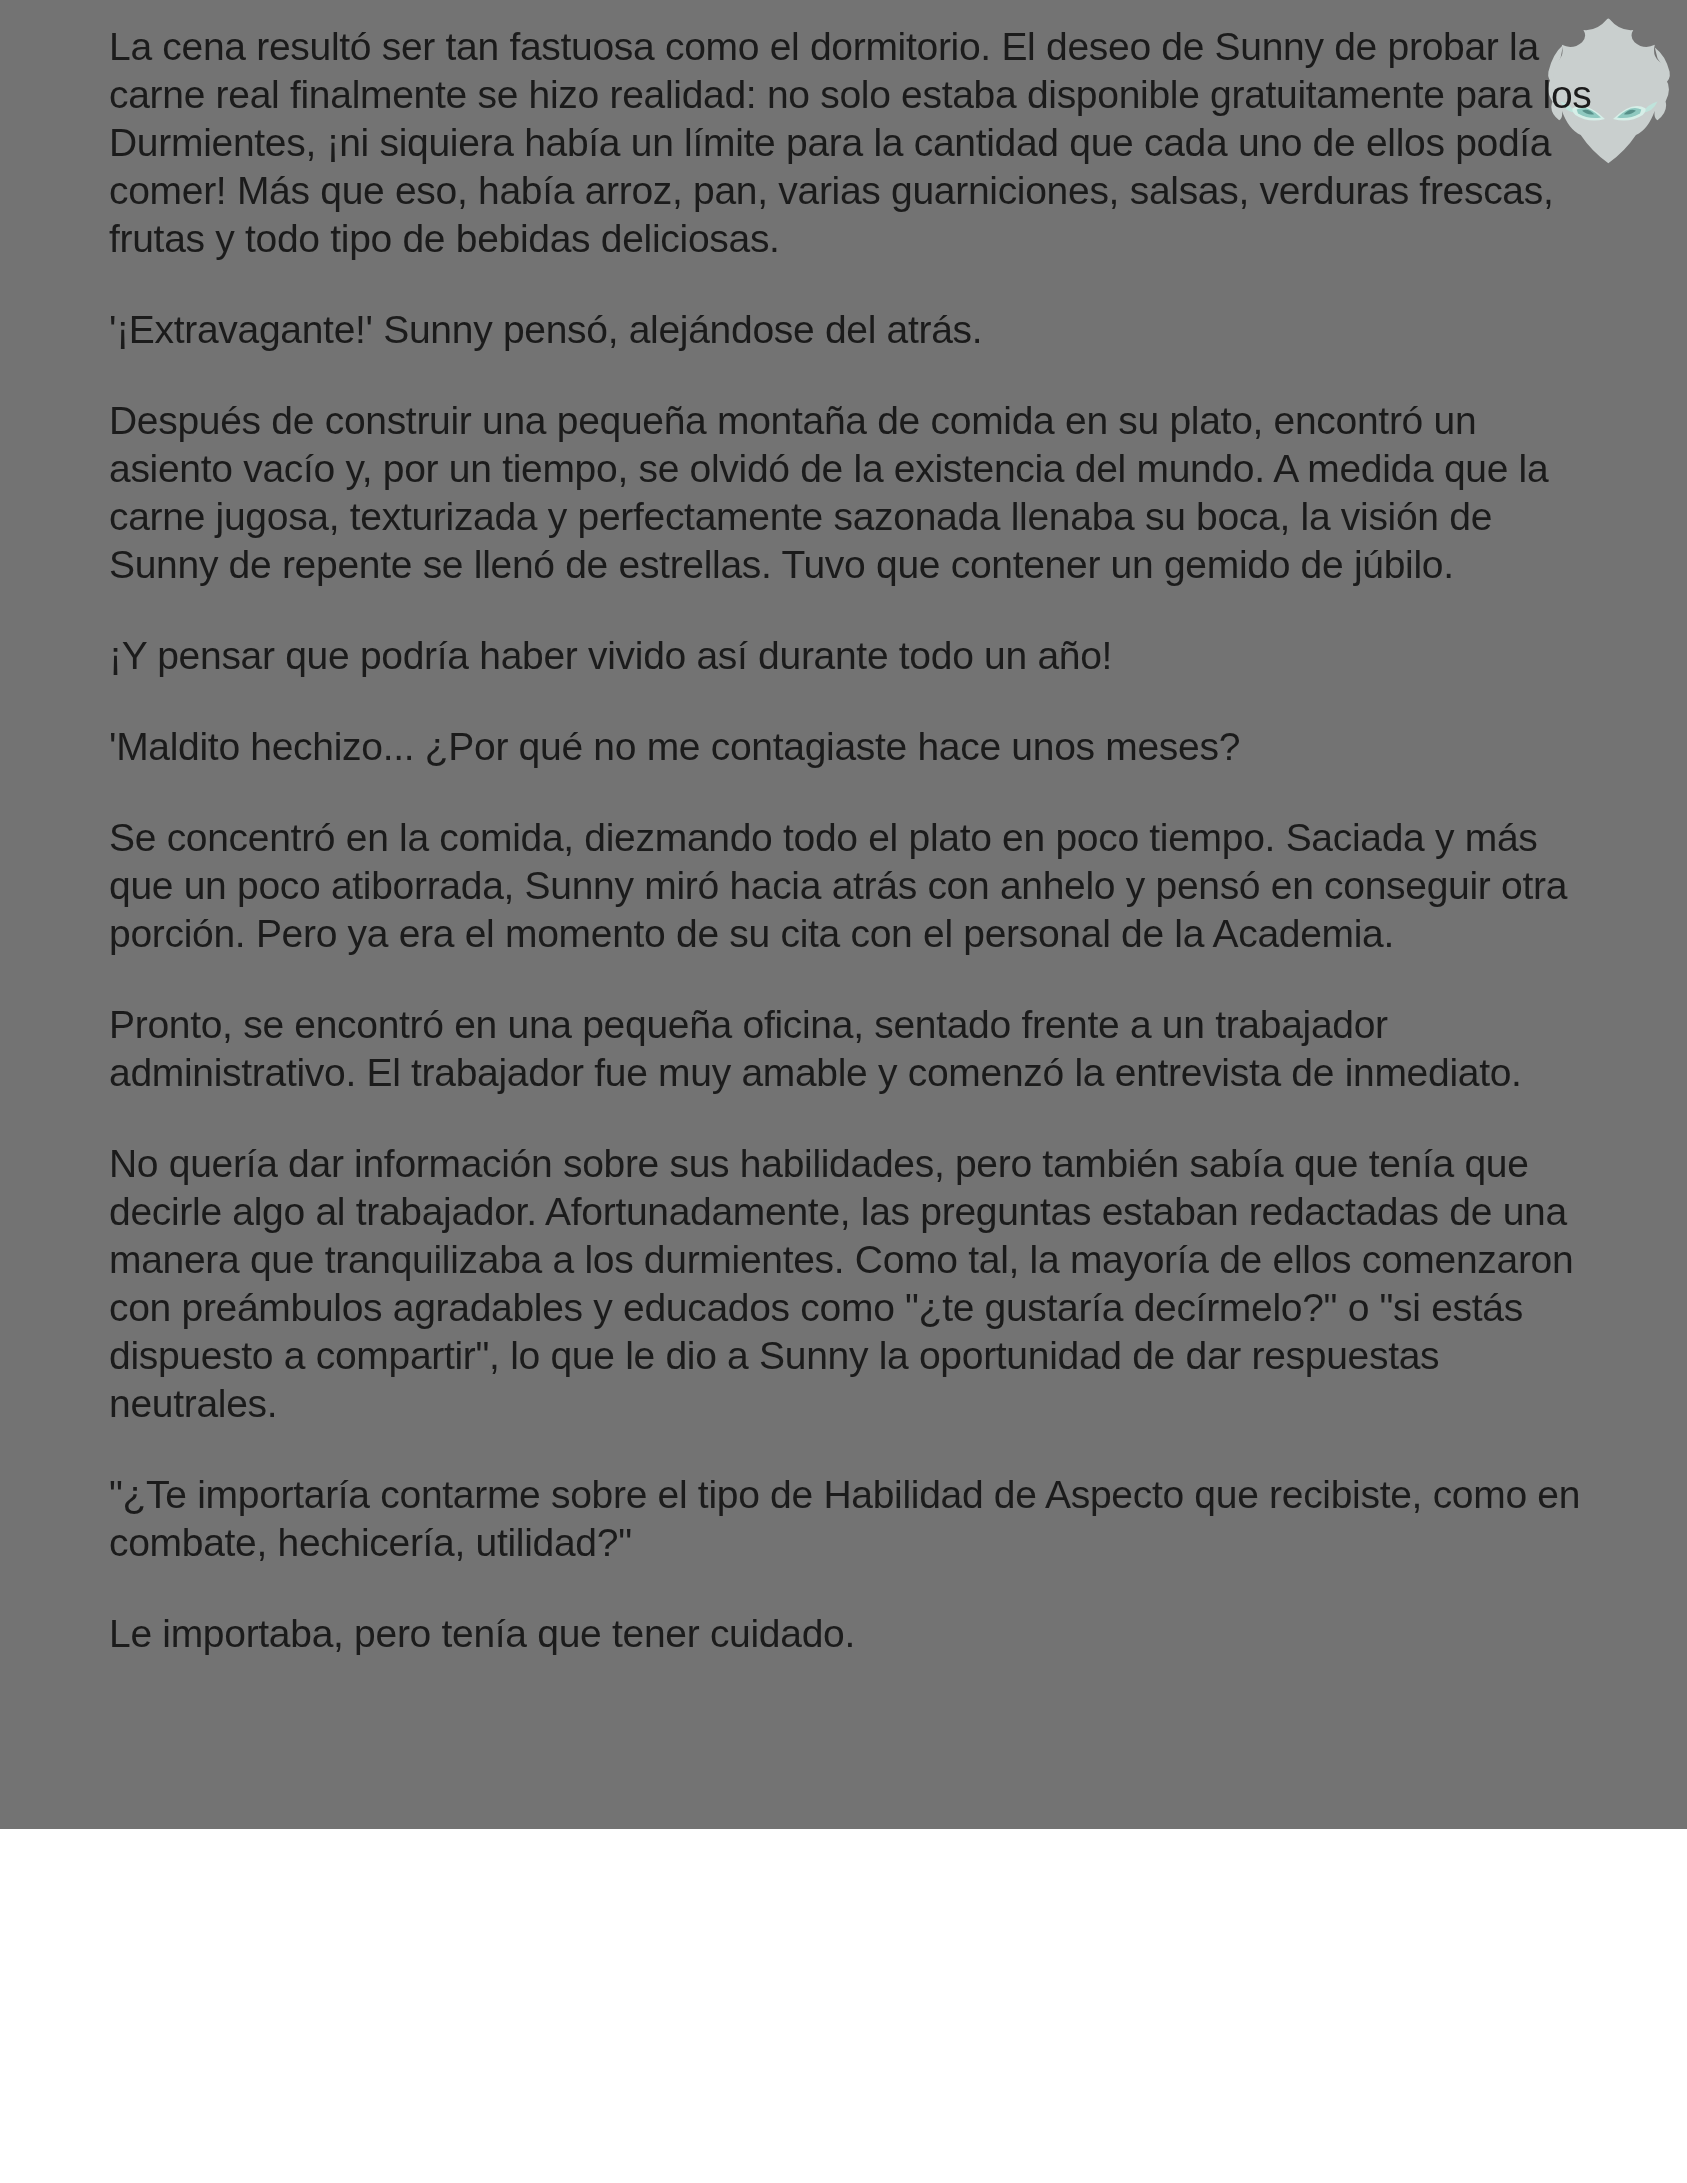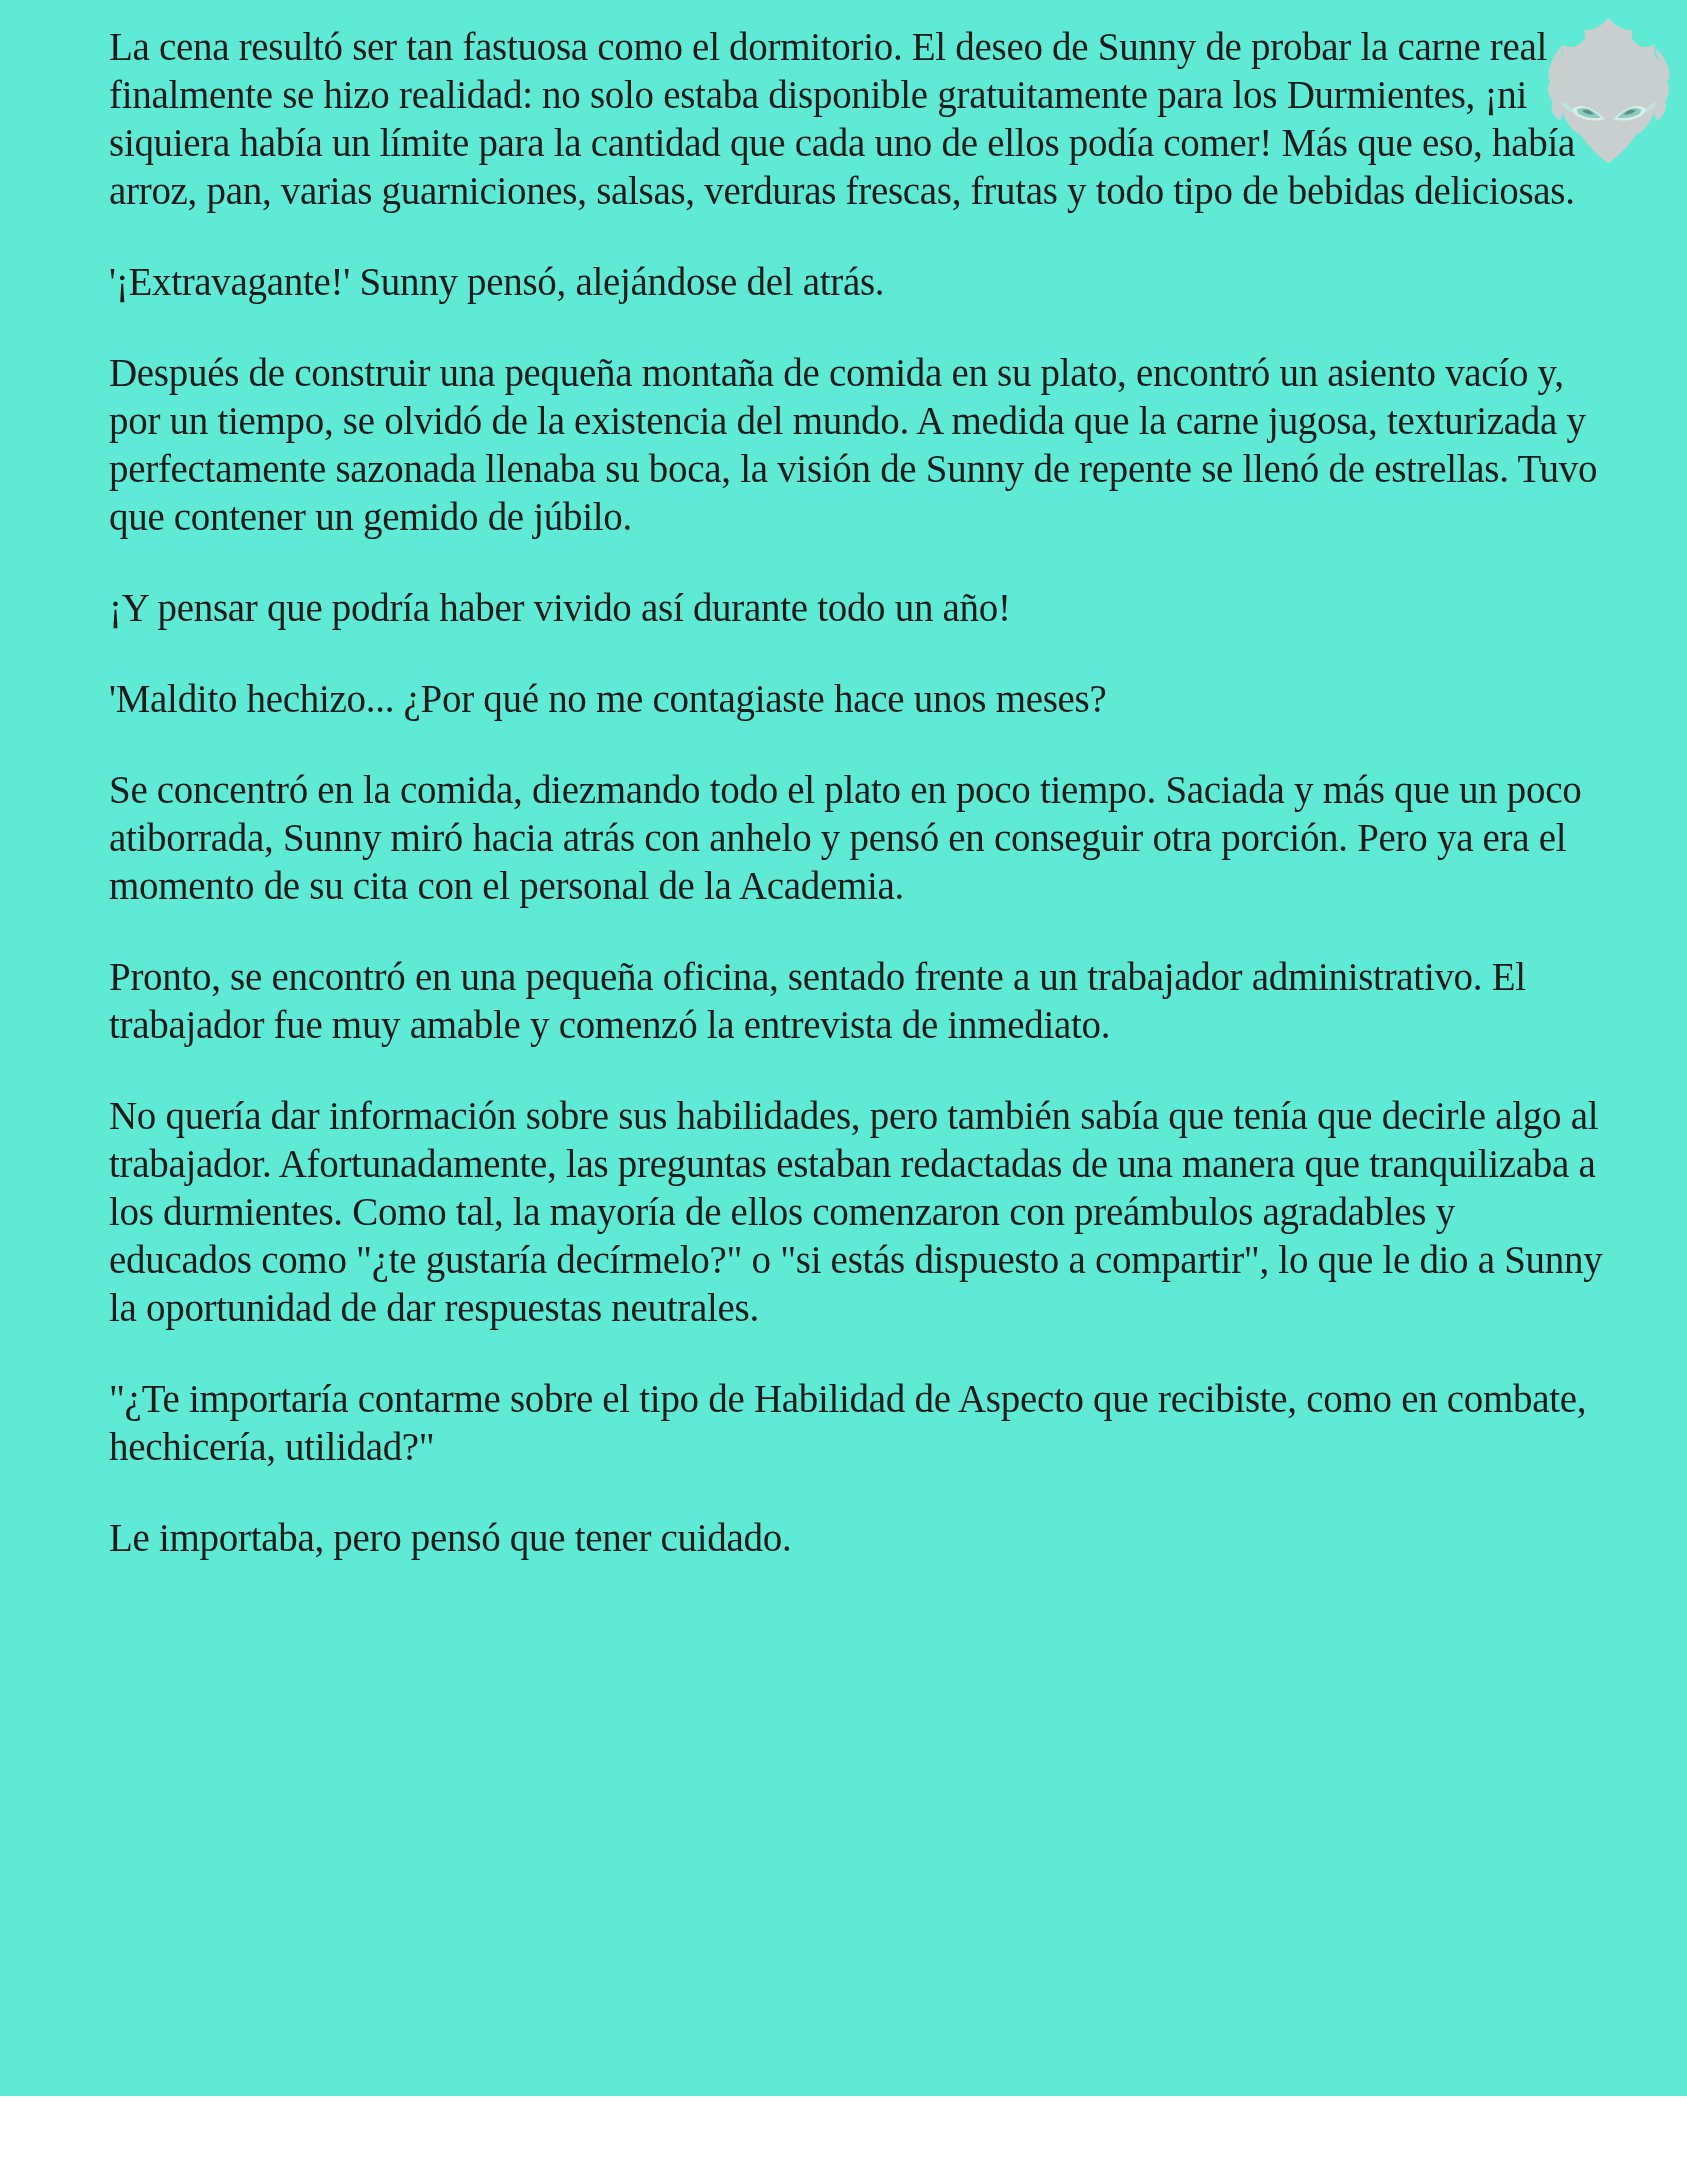--- a/index.html
+++ b/index.html
@@ -7,23 +7,23 @@
     padding: 0;
     background: #ffffff;
     width: 1687px;
     height: 2183px;
     overflow: hidden;
     position: relative;
   }
   .page {
     position: relative;
     width: 1687px;
-    height: 2096px;
-    background: #5eead4;
-    font-family: Liberation Serif, serif;
+    height: 1829px;
+    background: #737373;
+    font-family: Liberation Sans, sans-serif;
   }
   .chapter-text {
     position: absolute;
     top: 23px;
     left: 109px;
     width: 1498px;
     color: #1b1b1b;
     font-size: 39px;
     line-height: 48px;
     letter-spacing: -0.3px;
@@ -94,17 +94,17 @@
   <main class="chapter-text">
     <p>La cena resultó ser tan fastuosa como el dormitorio. El deseo de Sunny de probar la carne real finalmente se hizo realidad: no solo estaba disponible gratuitamente para los Durmientes, ¡ni siquiera había un límite para la cantidad que cada uno de ellos podía comer! Más que eso, había arroz, pan, varias guarniciones, salsas, verduras frescas, frutas y todo tipo de bebidas deliciosas.</p>
     <p>'¡Extravagante!' Sunny pensó, alejándose del atrás.</p>
     <p>Después de construir una pequeña montaña de comida en su plato, encontró un asiento vacío y, por un tiempo, se olvidó de la existencia del mundo. A medida que la carne jugosa, texturizada y perfectamente sazonada llenaba su boca, la visión de Sunny de repente se llenó de estrellas. Tuvo que contener un gemido de júbilo.</p>
     <p>¡Y pensar que podría haber vivido así durante todo un año!</p>
     <p>'Maldito hechizo... ¿Por qué no me contagiaste hace unos meses?</p>
     <p>Se concentró en la comida, diezmando todo el plato en poco tiempo. Saciada y más que un poco atiborrada, Sunny miró hacia atrás con anhelo y pensó en conseguir otra porción. Pero ya era el momento de su cita con el personal de la Academia.</p>
     <p>Pronto, se encontró en una pequeña oficina, sentado frente a un trabajador administrativo. El trabajador fue muy amable y comenzó la entrevista de inmediato.</p>
     <p>No quería dar información sobre sus habilidades, pero también sabía que tenía que decirle algo al trabajador. Afortunadamente, las preguntas estaban redactadas de una manera que tranquilizaba a los durmientes. Como tal, la mayoría de ellos comenzaron con preámbulos agradables y educados como "¿te gustaría decírmelo?" o "si estás dispuesto a compartir", lo que le dio a Sunny la oportunidad de dar respuestas neutrales.</p>
     <p>"¿Te importaría contarme sobre el tipo de Habilidad de Aspecto que recibiste, como en combate, hechicería, utilidad?"</p>
-    <p>Le importaba, pero pensó que tener cuidado.</p>
+    <p>Le importaba, pero tenía que tener cuidado.</p>
   </main>
 
 </div>
 
 
 </body></html>

